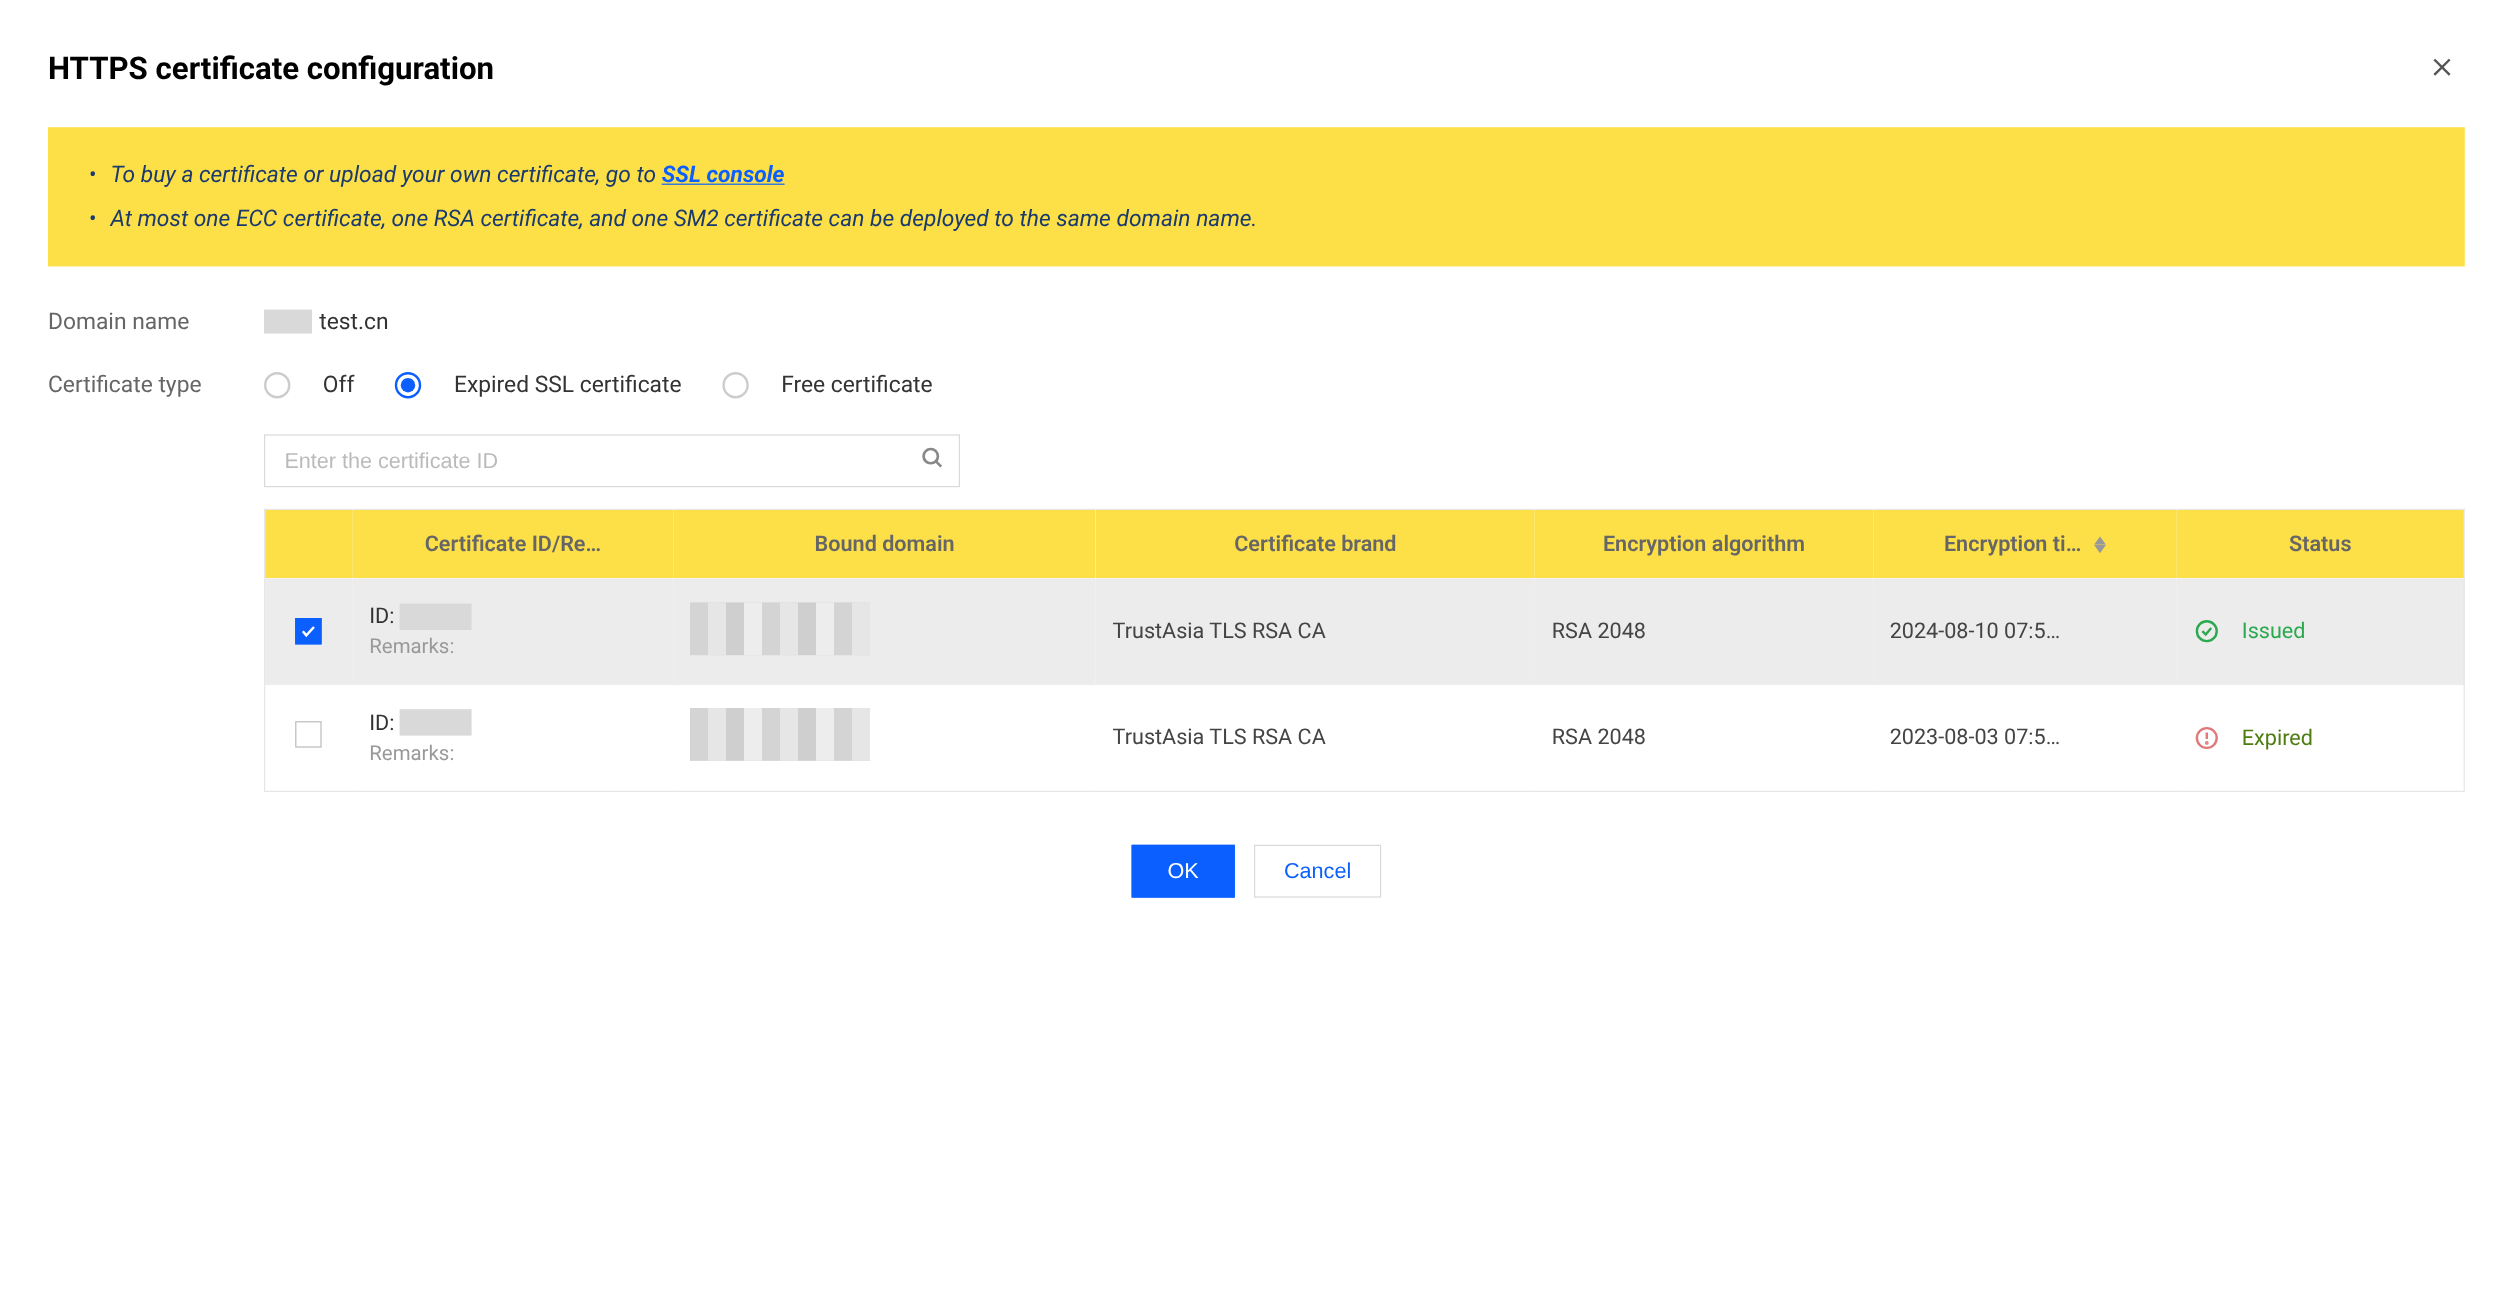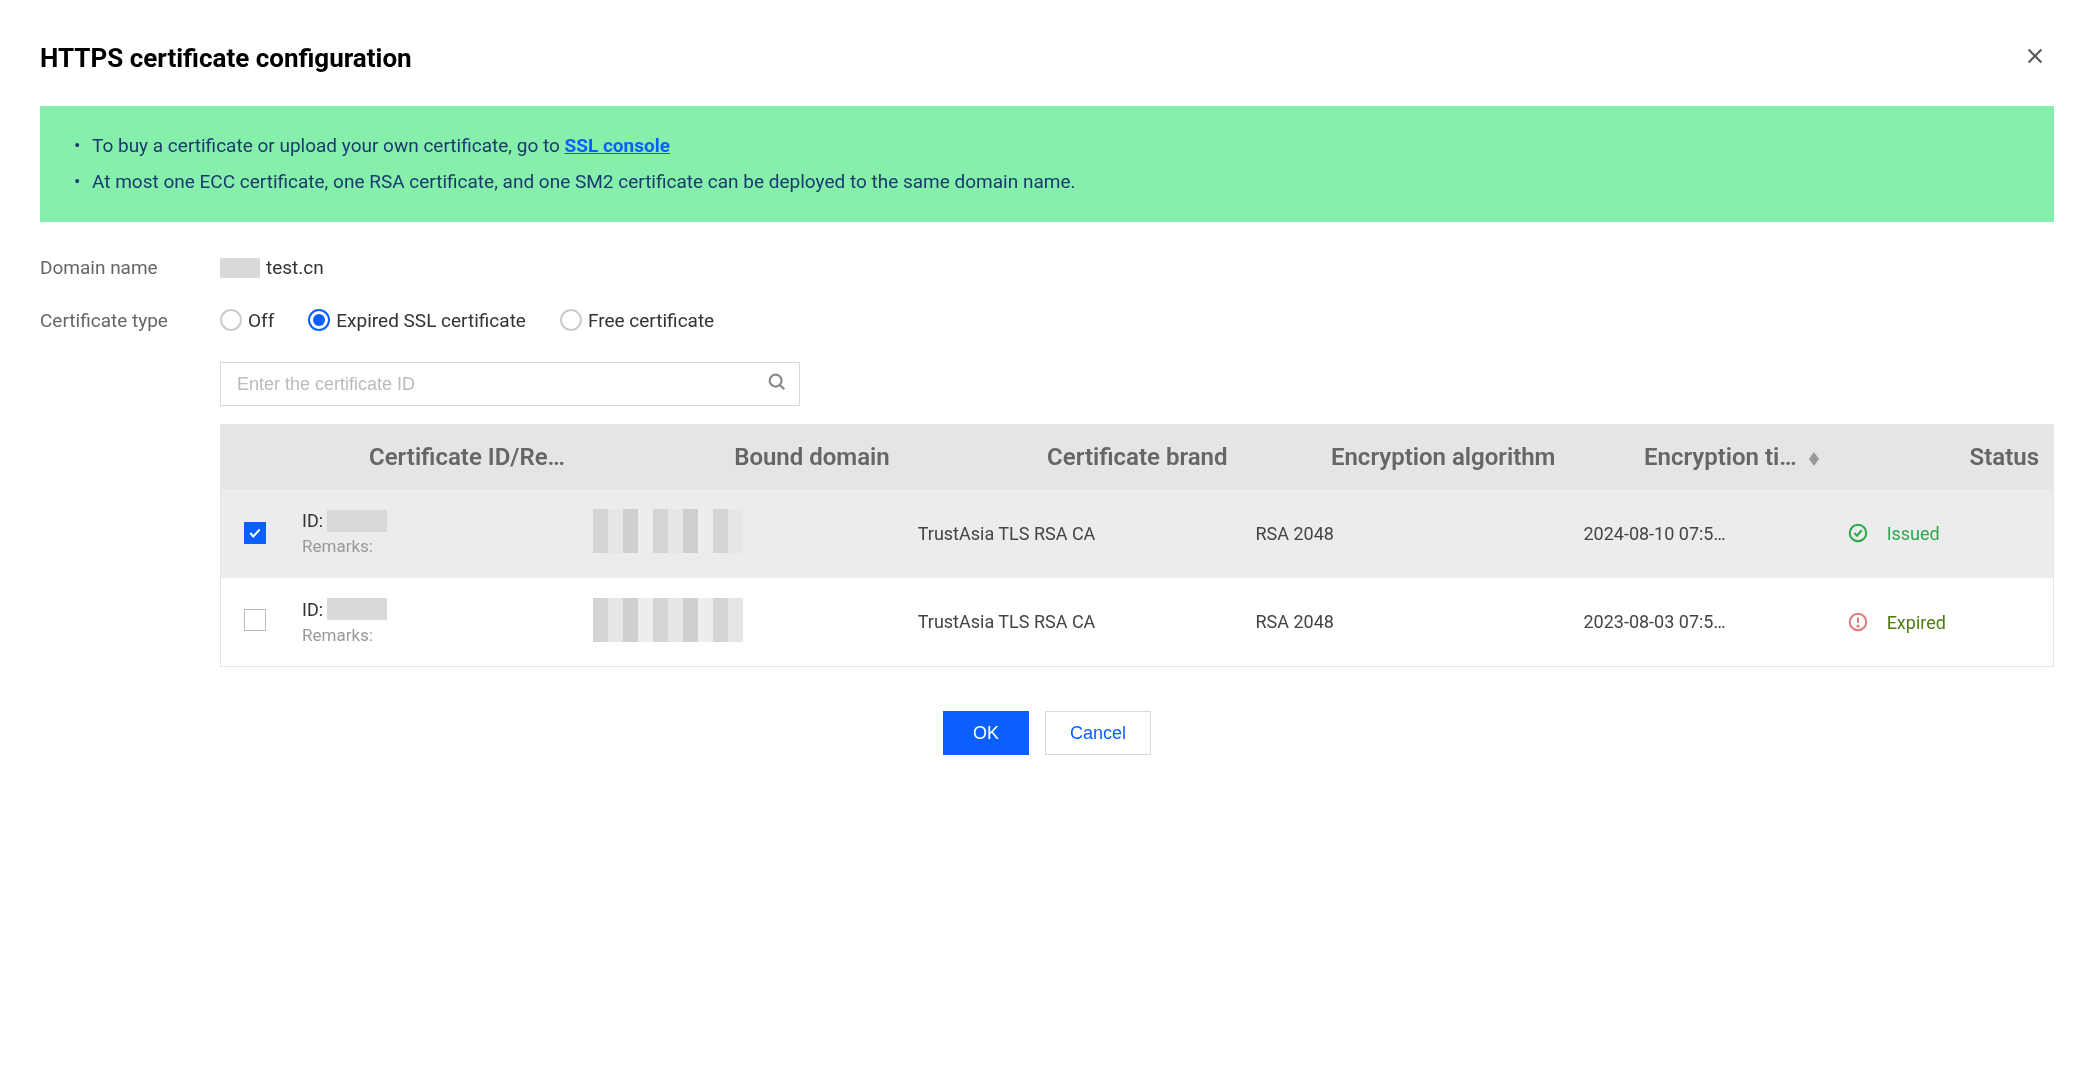--- a/index.html
+++ b/index.html
@@ -26,23 +26,24 @@
     color: #000;
   }
   .close-btn {
     cursor: pointer;
     color: #555;
     font-size: 28px;
     line-height: 1;
     padding: 4px 8px;
   }
   .info-box {
-    background: #86efac;
+    background: #fde047;
     padding: 22px 34px;
     margin-bottom: 34px;
+    font-style: italic;
   }
   .info-box ul {
     list-style: none;
   }
   .info-box li {
     color: #1a3a6e;
     font-size: 19px;
     line-height: 1.9;
     position: relative;
     padding-left: 18px;
@@ -84,22 +85,22 @@
   }
   .redact.w40 { width: 40px; }
   .redact.w60 { width: 60px; height: 22px; }
   .radio-group {
     display: flex;
     gap: 34px;
     align-items: center;
   }
   .radio-item {
     display: flex;
-    align-items: flex-start;
-    gap: 6px;
+    align-items: flex-end;
+    gap: 27px;
     cursor: pointer;
     font-size: 19px;
     color: #333;
   }
   .radio-circle {
     width: 22px;
     height: 22px;
     border: 2px solid #ccc;
     border-radius: 50%;
     display: inline-flex;
@@ -144,26 +145,26 @@
     top: 50%;
     transform: translateY(-50%);
     color: #888;
   }
   .table {
     width: 100%;
     border: 1px solid #e6e6e6;
     border-collapse: collapse;
   }
   .table th {
-    background: #e5e5e5;
-    text-align: right;
+    background: #fde047;
+    text-align: center;
     padding: 18px 14px;
     font-weight: 600;
     color: #666;
-    font-size: 24px;
+    font-size: 18px;
     white-space: nowrap;
     overflow: hidden;
     text-overflow: ellipsis;
   }
   .table td {
     padding: 18px 14px;
     font-size: 18px;
     color: #444;
     vertical-align: middle;
   }

